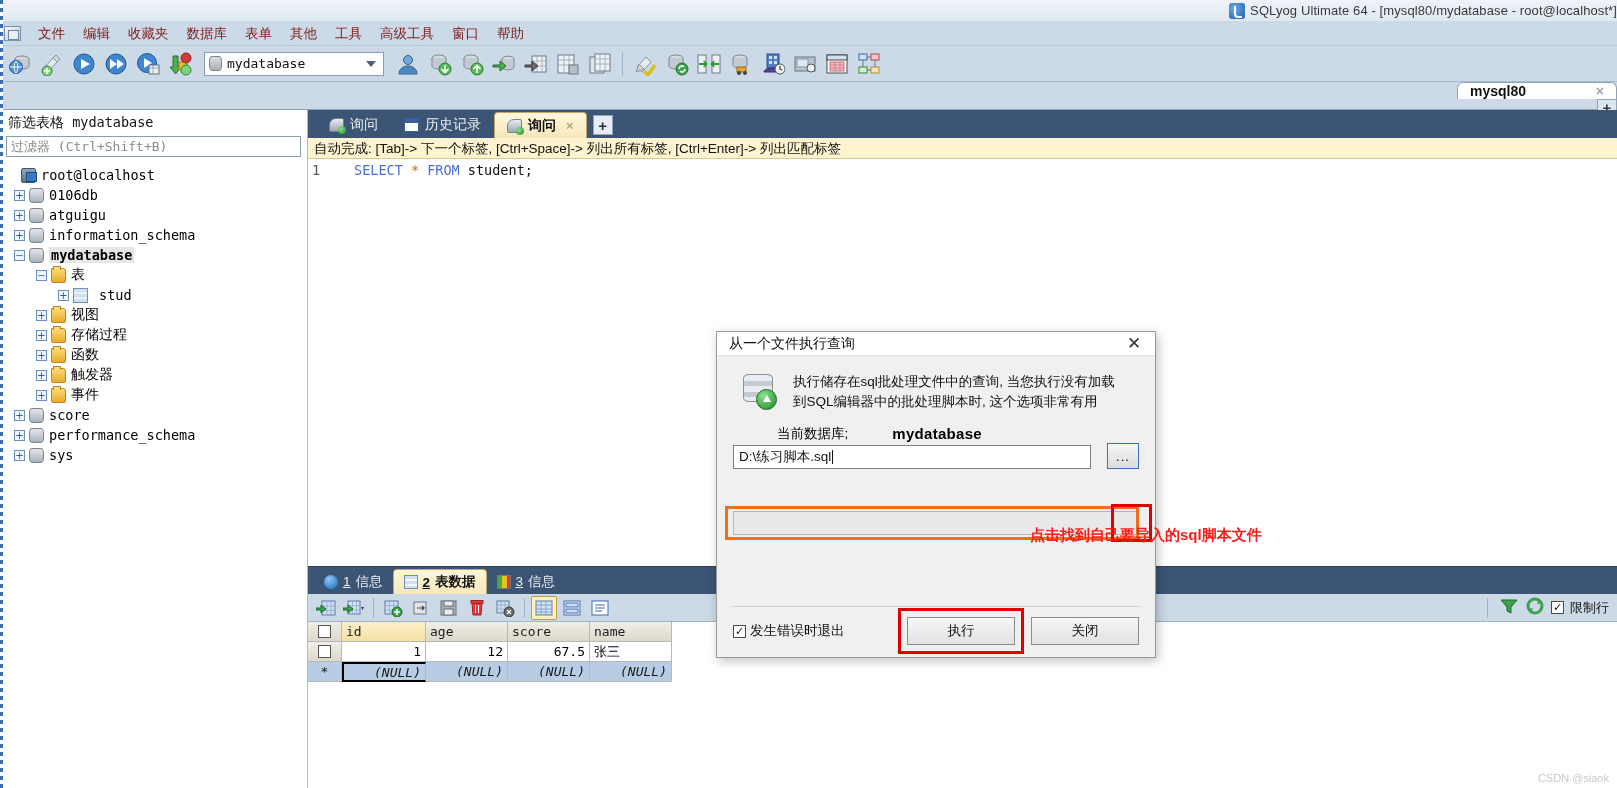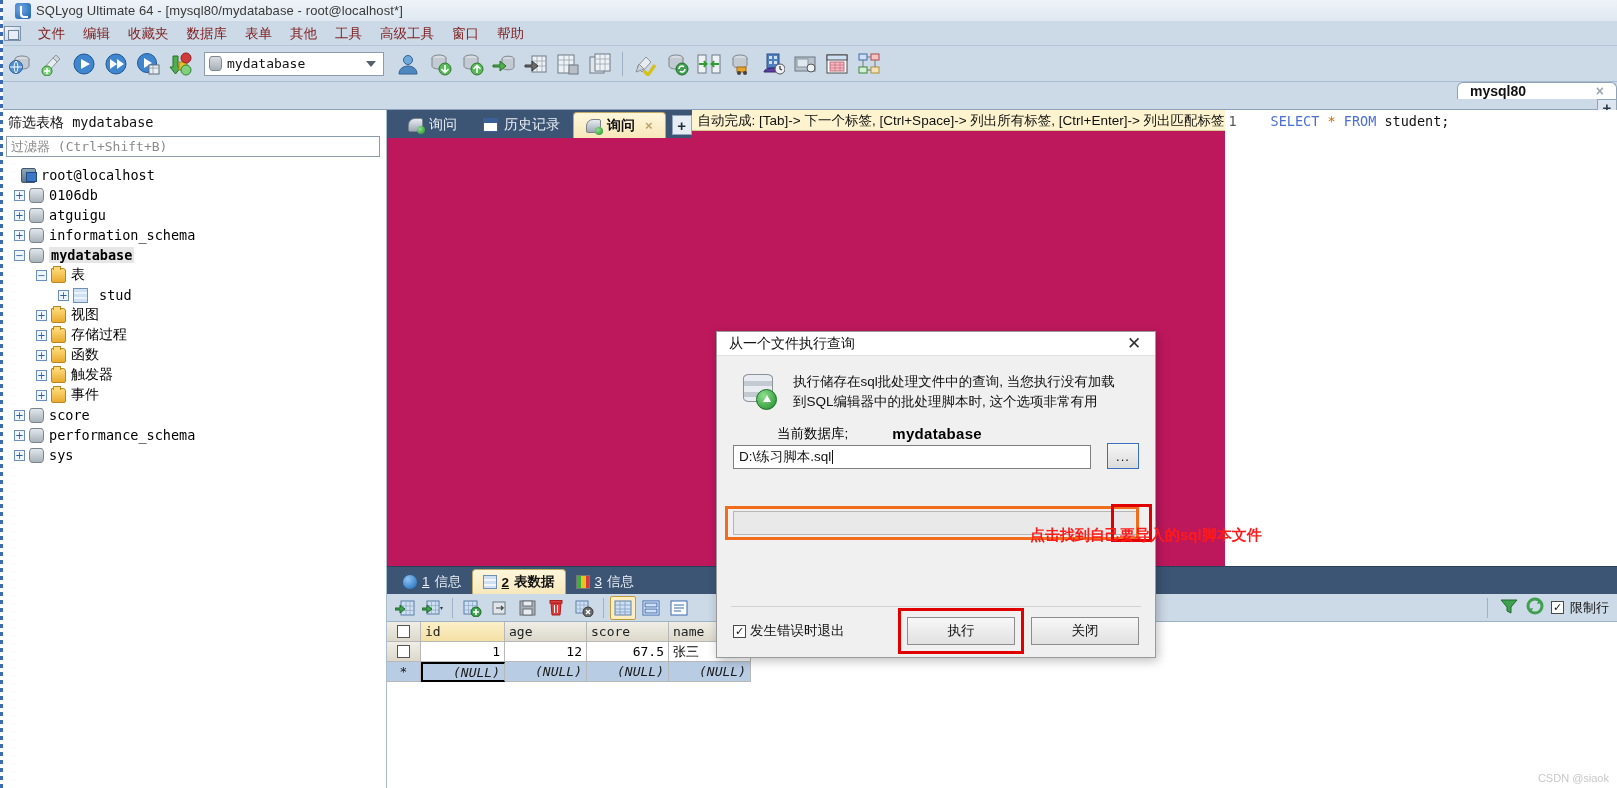--- a/index.html
+++ b/index.html
@@ -16,20 +16,21 @@
     background: #ffffff;
   }
 
   
   .titlebar {
     height: 22px;
     background: linear-gradient(to bottom, #eef3f8 0%, #dfe8f1 100%);
     display: flex; align-items: center;
     padding-left: 15px;
     border-bottom: 1px solid #cfd9e4;
+    justify-content: flex-end;
   }
   .title-icon {
     width: 16px; height: 16px; margin-right: 5px;
     background: radial-gradient(circle at 35% 35%, #6fa8e8, #1b5fa8);
     border-radius: 3px;
     position: relative;
     flex: none;
   }
   .title-icon::after {
     content: "";
@@ -140,21 +141,21 @@
     font-size: 15px; font-weight: bold; color: #2b3a48; line-height: 1;
   }
 
   
   .main {
     position: absolute;
     top: 110px; left: 0; right: 0; bottom: 0;
     display: flex;
   }
   .sidebar {
-    width: 387px;
+    width: 308px;
     background: #ffffff;
     border-right: 1px solid #aabdd0;
     display: flex; flex-direction: column;
     position: relative;
   }
   .sb-header {
     padding: 4px 6px 2px 8px;
     font-size: 13.5px; color: #111;
     font-family: "DejaVu Sans Mono", monospace;
     white-space: nowrap;
@@ -212,21 +213,21 @@
     width:6px; height:3px; background:#ffd978; border:1px solid #b5871f;
     border-bottom:none; border-radius:1px 1px 0 0;
   }
   .ic-table {
     background: repeating-linear-gradient(to bottom, #cfe0f2 0 3px, #eaf2fb 3px 5px);
     border: 1px solid #6f8fb4;
   }
   .tlabel.bold { font-weight: bold; background: #e6e6e6; padding: 0 2px; }
 
   
-  .right { flex: 1; display: flex; flex-direction: row; position: relative; background:#be185d;}
+  .right { flex: 1; display: flex; flex-direction: column; position: relative; background:#be185d;}
   .qtabs {
     height: 28px;
     background: #3c5574;
     display: flex; align-items: flex-end;
     padding-left: 8px;
   }
   .qtab {
     height: 26px;
     display: flex; align-items: center; gap: 6px;
     padding: 0 12px;

